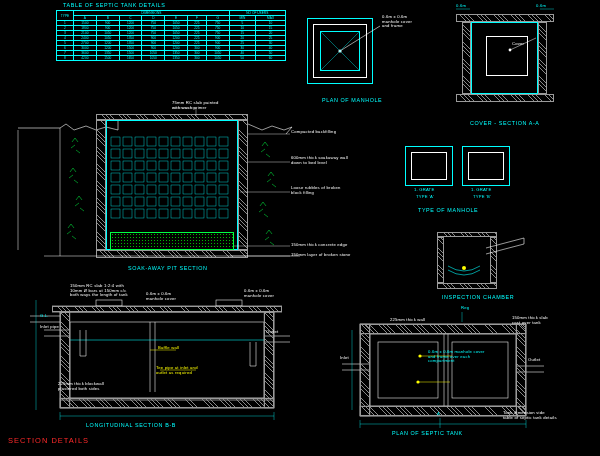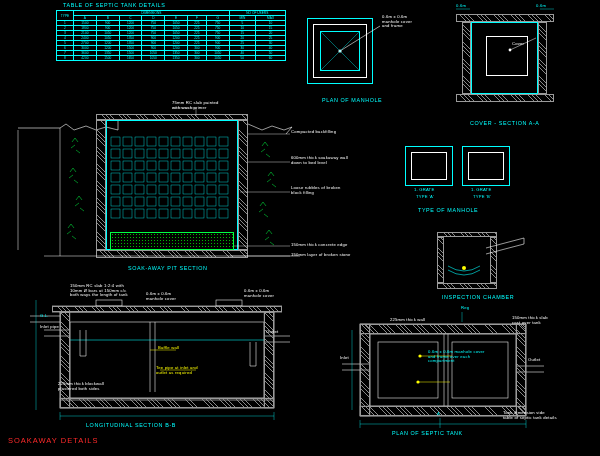--- a/index.html
+++ b/index.html
@@ -432,15 +432,15 @@
   <div class="lbl c" style="left:428px;top:350px;white-space:pre;">0.6m x 0.6m manhole cover
 and frame over each
 compartment</div>
   <div class="lbl" style="left:340px;top:356px;">Inlet</div>
   <div class="lbl" style="left:528px;top:358px;">Outlet</div>
   <div class="lbl c" style="left:437px;top:412px;">A</div>
   <div class="lbl" style="left:503px;top:411px;white-space:pre;">Tank dimension vide
 table of septic tank details</div>
   <div class="ttl" style="left:392px;top:430px;">PLAN OF SEPTIC TANK</div>
 
-  <div class="ttl big" style="left:8px;top:436px;">SOAKAWAY  DETAILS</div>
+  <div class="ttl big" style="left:8px;top:436px;">SECTION  DETAILS</div>
 
 </div>
 
 </body></html>

